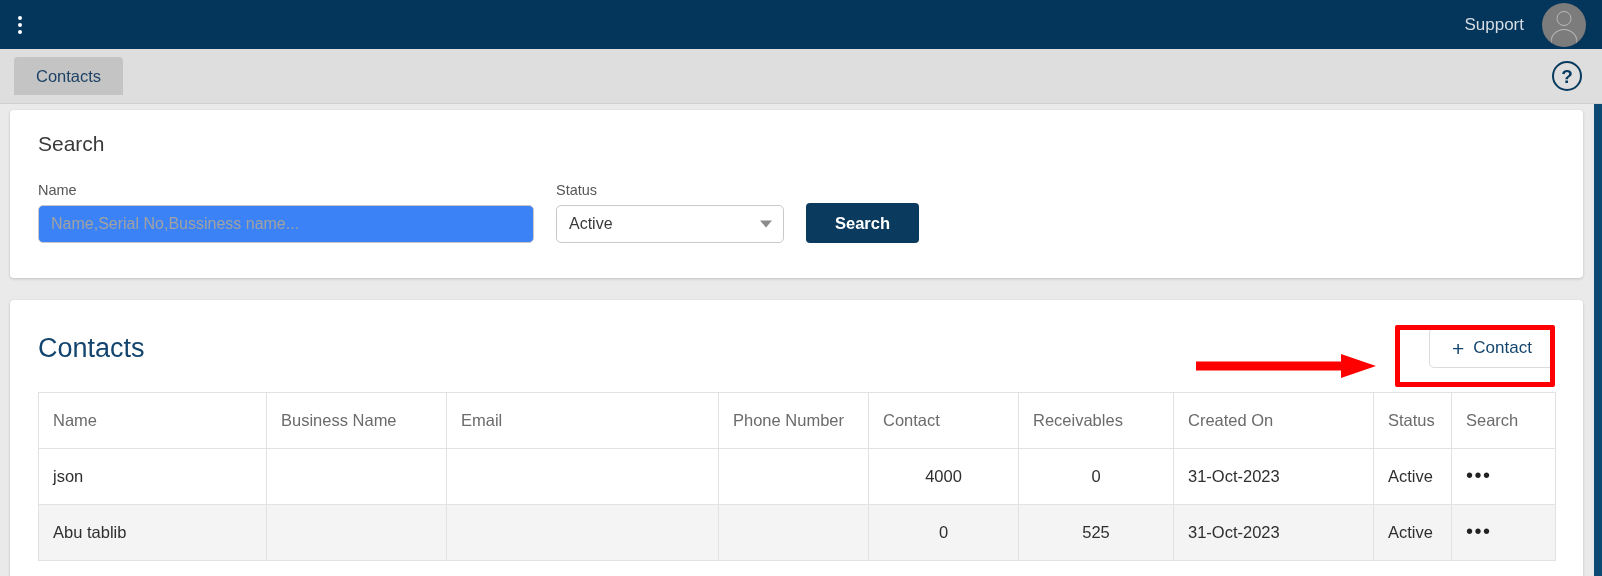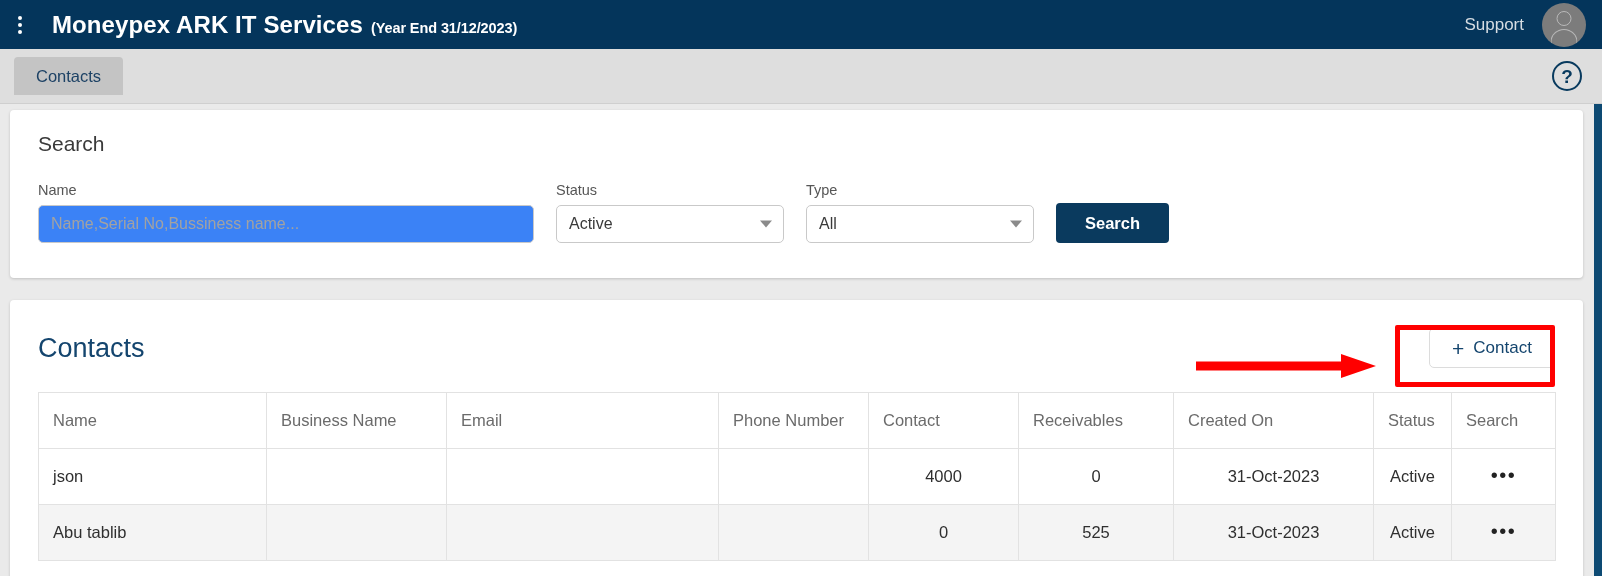--- a/index.html
+++ b/index.html
@@ -297,21 +297,21 @@
     text-align: left;
     background: #ffffff;
   }
   table.contacts-table td {
     color: #2f2f2f;
     font-size: 16.5px;
   }
   tbody tr:nth-child(even) td { background: #f4f4f4; }
   tbody tr:nth-child(odd) td { background: #ffffff; }
   td.num { text-align: center; }
-  td.ctr { text-align: center; }
+  td.ctr { }
   .dots-btn {
     letter-spacing: 1.5px;
     font-size: 20px;
     color: #222222;
     cursor: pointer;
     line-height: .6;
   }
 
   
   .annot-box {
@@ -336,24 +336,20 @@
 </head>
 <body>
 
 <div class="app">
 
   <div class="topbar">
     <div class="kebab">
       <i></i>
       <i></i>
       <i></i>
-    </div>
-    <div class="brand">
-      <span class="brand-title">Moneypex ARK IT Services</span>
-      <span class="brand-year">(Year End 31/12/2023)</span>
     </div>
     <div class="topbar-right">
       <span class="support-link">Support</span>
       <div class="avatar">
         <span class="head"></span>
         <span class="body"></span>
       </div>
     </div>
   </div>
 
@@ -379,29 +375,20 @@
         <div class="field">
           <span class="field-label">Status</span>
           <div class="select-wrap">
             <div class="select-box">
               <span>Active</span>
             </div>
             <span class="caret"></span>
           </div>
         </div>
 
-        <div class="field">
-          <span class="field-label">Type</span>
-          <div class="select-wrap">
-            <div class="select-box">
-              <span>All</span>
-            </div>
-            <span class="caret"></span>
-          </div>
-        </div>
 
         <button class="search-btn">Search</button>
       </div>
     </div>
 
     <div class="card card-contacts">
       <div class="contacts-head">
         <span class="contacts-title">Contacts</span>
         <button class="add-contact-btn">
           <span class="plus">+</span>

